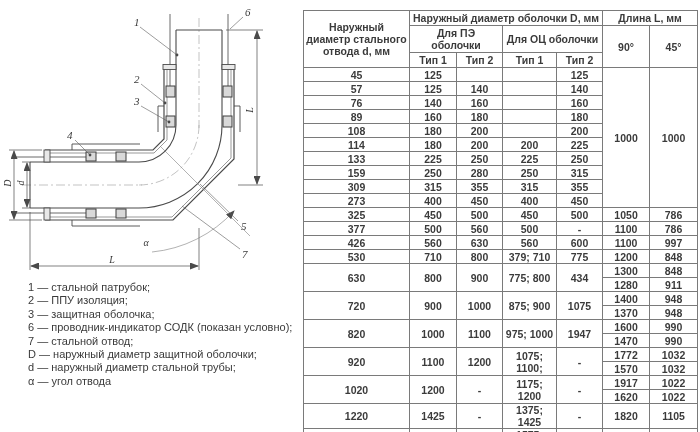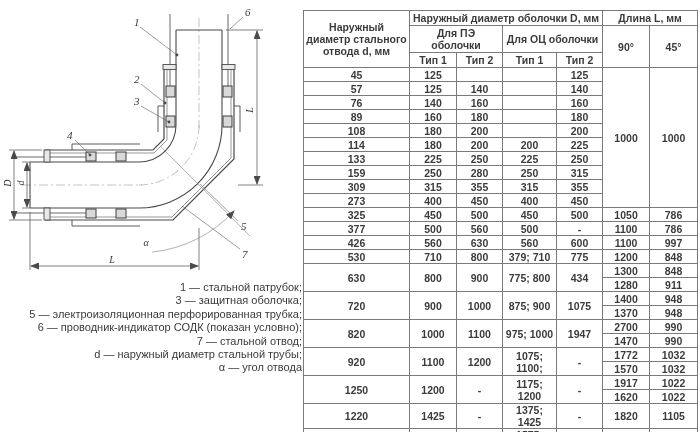--- a/index.html
+++ b/index.html
@@ -2,21 +2,21 @@
 <html><head>
 <meta charset="utf-8">
 <style>
   * { margin:0; padding:0; box-sizing:border-box; }
   body { font-family:"Liberation Sans", sans-serif; background:#ffffff; }
   .page { position:relative; width:700px; height:432px; background:#ffffff; overflow:hidden; }
   .left-pane { position:absolute; left:0; top:0; width:302px; height:432px; }
   .drawing { position:absolute; left:0; top:0; width:302px; height:278px; }
   .legend { position:absolute; left:28px; top:281px; width:274px; list-style:none;
             font-size:11px; line-height:13.4px; color:#3a3a3a; font-weight:500; }
-  .legend li { white-space:nowrap;text-align:right; }
+  .legend li { white-space:nowrap; }
   .right-pane { position:absolute; left:303px; top:10px; width:394px; height:416px; }
   table.spec { border-collapse:collapse; width:394px; table-layout:fixed;
                font-size:10.5px; font-weight:bold; color:#3b3b3b; }
   table.spec { border:1.5px solid #5f5f5f; }
   table.spec th, table.spec td { border:1px solid #7a7a7a; text-align:center; vertical-align:middle; padding:0 1px; }
   table.spec thead th { font-size:10.5px; line-height:12px; padding:1px 2px; }
   table.spec tbody td { height:14px; line-height:12px; }
   svg text { font-family:"Liberation Sans", sans-serif; fill:#3a3a3a; }
   svg .callout { font-family:"Liberation Serif", serif; font-style:italic; font-size:11px; }
   svg .dimlbl { font-family:"Liberation Serif", serif; font-style:italic; font-size:10px; }
@@ -149,24 +149,25 @@
       <text class="callout" x="245" y="16">6</text>
       <text class="callout" x="134" y="83">2</text>
       <text class="callout" x="134" y="105">3</text>
       <text class="callout" x="67" y="139">4</text>
       <text class="callout" x="241" y="230">5</text>
       <text class="callout" x="242" y="258">7</text>
     </svg>
 
     <ul class="legend">
         <li>1 — стальной патрубок;</li>
+        <li>2 — ППУ изоляция;</li>
         <li>3 — защитная оболочка;</li>
-        <li>5 — электроизоляционная перфорированная трубка;</li>
         <li>6 — проводник-индикатор СОДК (показан условно);</li>
         <li>7 — стальной отвод;</li>
+        <li>D — наружный диаметр защитной оболочки;</li>
         <li>d — наружный диаметр стальной трубы;</li>
         <li>α — угол отвода</li>
       </ul>
   </div>
 
   <div class="right-pane">
     <table class="spec">
       <colgroup>
         <col style="width:106px">
           <col style="width:47px">
@@ -329,42 +330,42 @@
           <tr>
             <td>1370</td>
             <td>948</td>
           </tr>
           <tr>
             <td rowspan="2">820</td>
             <td rowspan="2">1000</td>
             <td rowspan="2">1100</td>
             <td rowspan="2">975; 1000</td>
             <td rowspan="2">1947</td>
-            <td>2700</td>
+            <td>1600</td>
             <td>990</td>
           </tr>
           <tr>
             <td>1470</td>
             <td>990</td>
           </tr>
           <tr>
             <td rowspan="2">920</td>
             <td rowspan="2">1100</td>
             <td rowspan="2">1200</td>
             <td rowspan="2">1075; 1100;</td>
             <td rowspan="2">-</td>
             <td>1772</td>
             <td>1032</td>
           </tr>
           <tr>
             <td>1570</td>
             <td>1032</td>
           </tr>
           <tr>
-            <td rowspan="2">1250</td>
+            <td rowspan="2">1020</td>
             <td rowspan="2">1200</td>
             <td rowspan="2">-</td>
             <td rowspan="2">1175; 1200</td>
             <td rowspan="2">-</td>
             <td>1917</td>
             <td>1022</td>
           </tr>
           <tr>
             <td>1620</td>
             <td>1022</td>

